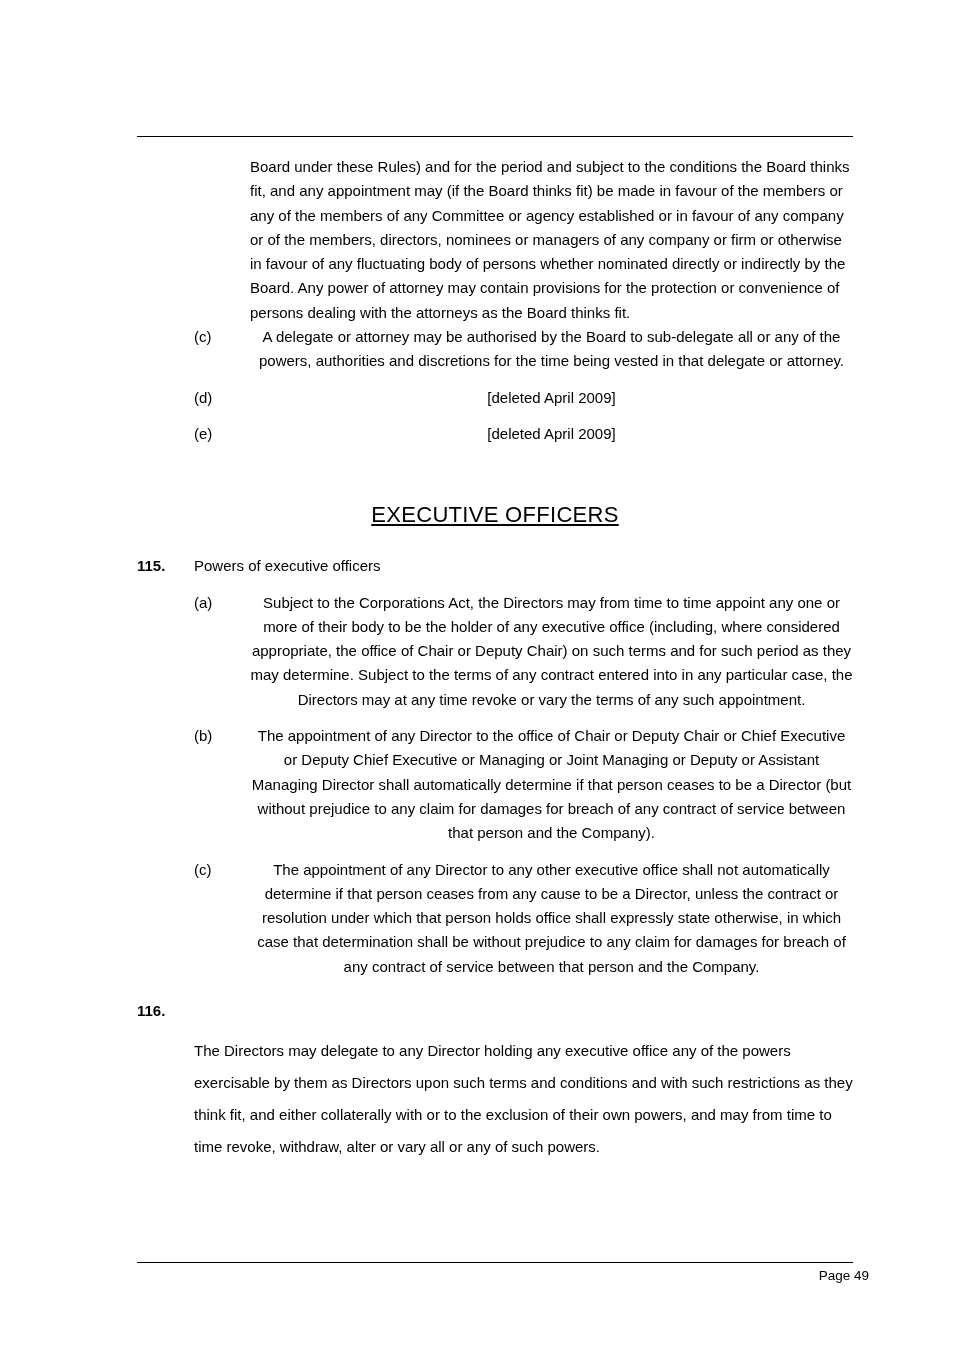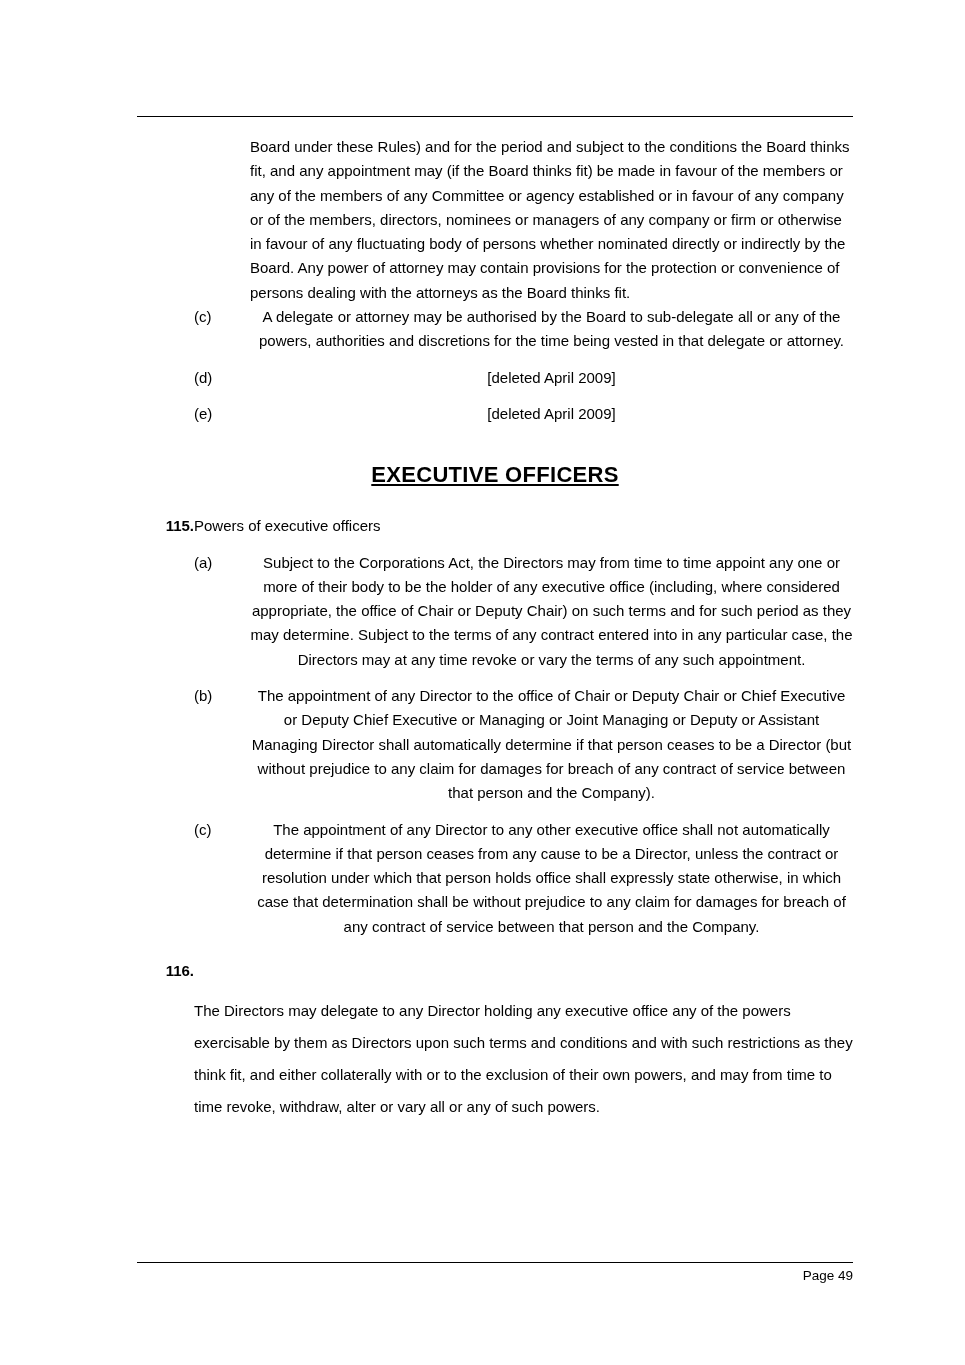--- a/index.html
+++ b/index.html
@@ -15,39 +15,39 @@
     width: 965px;
     height: 1365px;
     position: relative;
     background: #ffffff;
     box-sizing: border-box;
     overflow: hidden;
   }
   .content {
     position: absolute;
     left: 137px;
-    top: 116px;
+    top: 136px;
     width: 716px;
   }
   .rule-top {
     border-top: 1px solid #000000;
     width: 716px;
     height: 0;
   }
   .rule-bottom {
     position: absolute;
     left: 137px;
     top: 1262px;
     width: 716px;
     border-top: 1px solid #000000;
     height: 0;
   }
   .footer {
     position: absolute;
-    left: 137px;
+    left: 153px;
     top: 1268px;
     width: 716px;
     text-align: right;
     font-size: 13.5px;
     color: #000000;
   }
   p {
     margin: 0;
   }
   .para-label {
@@ -84,33 +84,32 @@
     display: flex;
     margin-left: 0px;
     margin-top: 20px;
     margin-bottom: 12px;
   }
   .num-row .num-label {
     width: 57px;
     font-weight: bold;
     font-size: 15px;
     line-height: 24.3px;
-    text-align: right;
   }
   .num-row .num-title {
     font-weight: normal;
     font-size: 15px;
     line-height: 24.3px;
   }
   .section-title {
     text-align: center;
-    font-weight: bold;
+    font-weight: normal;
     font-size: 22px;
     text-decoration: underline;
-    margin-top: 36px;
+    margin-top: 56px;
     margin-bottom: 26px;
     letter-spacing: 0.3px;
   }
   .plain-block {
     margin-left: 57px;
     width: 659px;
     font-size: 15px;
     line-height: 32px;
     margin-top: 0;
   }

